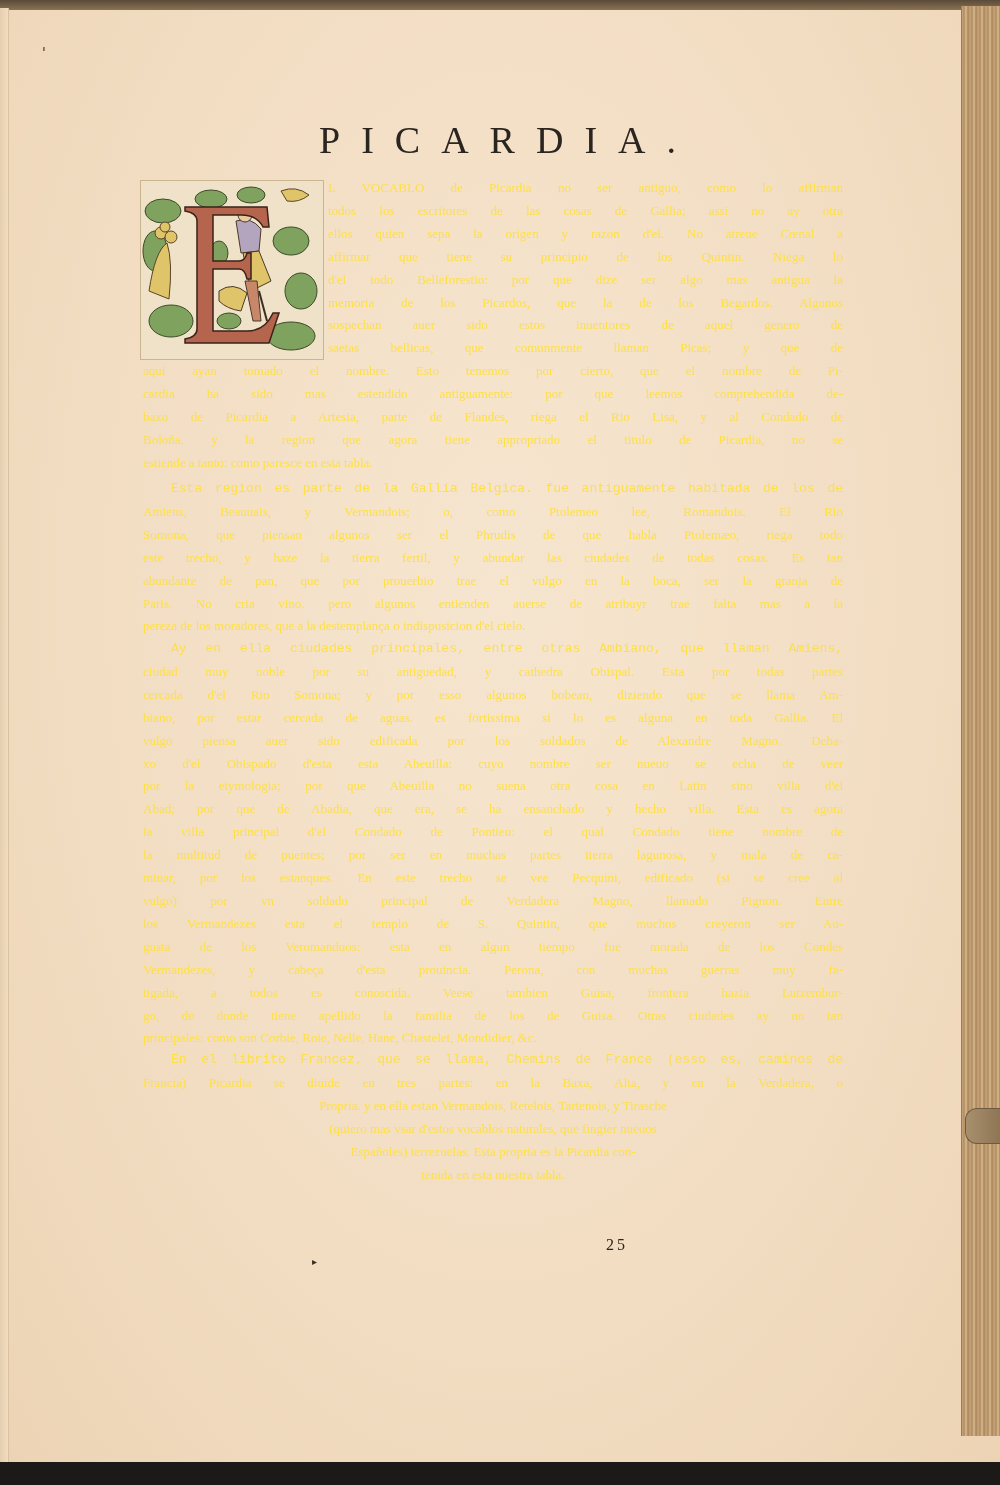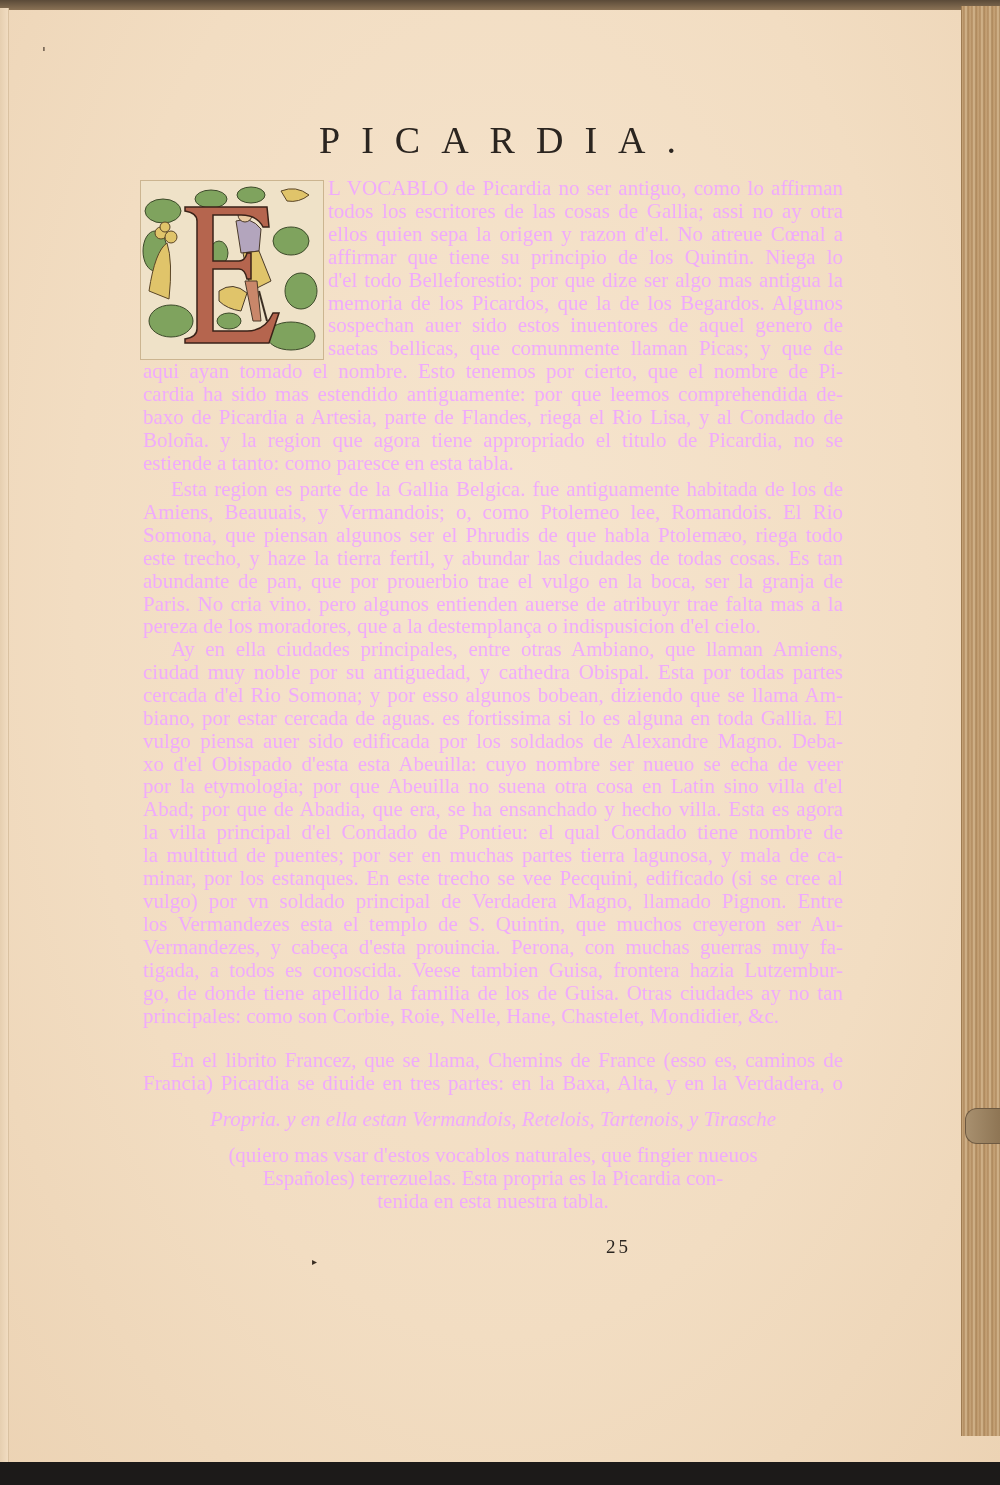--- a/index.html
+++ b/index.html
@@ -46,31 +46,31 @@
     letter-spacing:21px; padding-left:8px;
   }
   .initial {
     position:absolute; left:140px; top:180px; width:182px; height:178px;
     background:#efe2c8; border:1px solid #cbb590;
   }
   .initial svg { display:block; }
 
   .text {
     position:absolute; left:143px; width:700px;
-    font-family:"Liberation Serif", serif; font-size:21px;
-    color:#f0abfc; line-height:22.9px;
+    font-family:"Liberation Serif", serif; font-size:13px;
+    color:#fde047; line-height:22.9px;
   }
   .line { white-space:nowrap; display:block; text-align:justify; text-align-last:justify; }
   .line.last { text-align-last:left; }
-  .line.indent { padding-left:28px; }
+  .line.indent { padding-left:28px;font-family:Liberation Mono, monospace; }
   .line.center { text-align:center; text-align-last:center; }
 
   .pagenum {
     position:absolute; left:606px; top:1236px; font-family:"Liberation Serif", serif;
-    font-size:19px; color:#2b2520; letter-spacing:3px;
+    font-size:16px; color:#2b2520; letter-spacing:3px;
   }
 </style>
 </head>
 <body>
 
 <div class="page"></div>
 <div class="top-edge"></div>
 <div class="left-edge"></div>
 <div class="fore-edge"></div>
 <div class="tab-marker"></div>
@@ -153,28 +153,29 @@
   <span class="line">biano, por estar cercada de aguas. es fortissima si lo es alguna en toda Gallia. El</span>
   <span class="line">vulgo piensa auer sido edificada por los soldados de Alexandre Magno. Deba-</span>
   <span class="line">xo d'el Obispado d'esta esta Abeuilla: cuyo nombre ser nueuo se echa de veer</span>
   <span class="line">por la etymologia; por que Abeuilla no suena otra cosa en Latin sino villa d'el</span>
   <span class="line">Abad; por que de Abadia, que era, se ha ensanchado y hecho villa. Esta es agora</span>
   <span class="line">la villa principal d'el Condado de Pontieu: el qual Condado tiene nombre de</span>
   <span class="line">la multitud de puentes; por ser en muchas partes tierra lagunosa, y mala de ca-</span>
   <span class="line">minar, por los estanques. En este trecho se vee Pecquini, edificado (si se cree al</span>
   <span class="line">vulgo) por vn soldado principal de Verdadera Magno, llamado Pignon. Entre</span>
   <span class="line">los Vermandezes esta el templo de S. Quintin, que muchos creyeron ser Au-</span>
+  <span class="line">gusta de los Veromanduos: esta en algun tiempo fue morada de los Condes</span>
   <span class="line">Vermandezes, y cabeça d'esta prouincia. Perona, con muchas guerras muy fa-</span>
   <span class="line">tigada, a todos es conoscida. Veese tambien Guisa, frontera hazia Lutzembur-</span>
   <span class="line">go, de donde tiene apellido la familia de los de Guisa. Otras ciudades ay no tan</span>
   <span class="line last">principales: como son Corbie, Roie, Nelle, Hane, Chastelet, Mondidier, &amp;c.</span>
 </div>
 
 <div class="text" style="top:1049px;">
   <span class="line indent">En el librito Francez, que se llama, Chemins de France (esso es, caminos de</span>
   <span class="line">Francia) Picardia se diuide en tres partes: en la Baxa, Alta, y en la Verdadera, o</span>
-  <span class="line center" style="margin:13px 12px;font-style:italic;">Propria. y en ella estan Vermandois, Retelois, Tartenois, y Tirasche</span>
+  <span class="line center" style="margin:0 12px;">Propria. y en ella estan Vermandois, Retelois, Tartenois, y Tirasche</span>
   <span class="line center">(quiero mas vsar d'estos vocablos naturales, que fingier nueuos</span>
   <span class="line center">Españoles) terrezuelas. Esta propria es la Picardia con-</span>
   <span class="line center">tenida en esta nuestra tabla.</span>
 </div>
 
 <div class="pagenum">25</div>
 
 </body></html>

